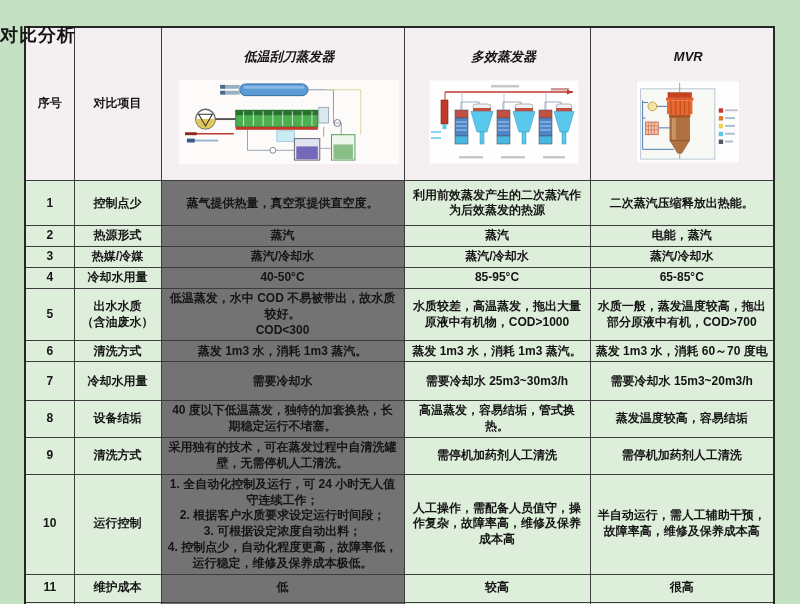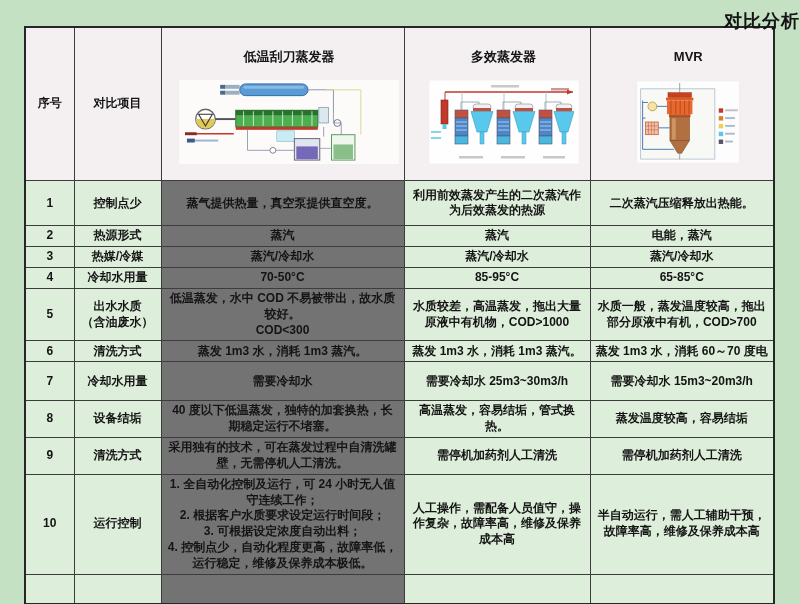--- a/index.html
+++ b/index.html
@@ -4,24 +4,24 @@
 <style>
   * { margin:0; padding:0; box-sizing:border-box; }
   html,body { width:800px; height:604px; overflow:hidden; }
   body {
     background:#c4e1c4;
     font-family:"Liberation Sans","DejaVu Sans",sans-serif;
     color:#141414;
     font-weight:bold;
   }
   .page-title {
-    text-align:right;
+    text-align:left;
     font-size:18px;
     letter-spacing:1px;
-    padding-top:9px;
+    padding-top:23px;
     height:26px;
   }
   table.cmp {
     border-collapse:collapse;
     table-layout:fixed;
     width:749px;
     margin-left:24px;
   }
   .cmp th, .cmp td {
     border:1px solid #3c3c3c;
@@ -33,21 +33,21 @@
     padding:2px 5px;
     white-space:pre-line;
     overflow:hidden;
   }
   .cmp { border:2px solid #262626; }
   
   td.c-green { background:#ddeeda; }
   td.c-beige { background:#737373; }
   th.h-white { background:#f4eff0; }
   
-  th.tech { padding:2px 2px 1px 15px; vertical-align:top; }
+  th.tech { padding:2px 2px 1px 15px; vertical-align:top;font-style:italic; }
   .tech-label { display:block; font-size:13px; padding-top:2px; height:18px; }
   .diag-wrap { display:flex; justify-content:center; align-items:center; height:84px; }
   svg { display:block; }
   .small-cell { font-size:12px; }
 </style>
 </head>
 <body>
 
 <div class="page-title">对比分析</div>
 
@@ -261,21 +261,21 @@
   <tr style="height:18px">
     <td class="c-green"><span>3</span></td>
     <td class="c-green"><span>热媒/冷媒</span></td>
     <td class="c-beige"><span>蒸汽/冷却水</span></td>
     <td class="c-green"><span>蒸汽/冷却水</span></td>
     <td class="c-green"><span>蒸汽/冷却水</span></td>
   </tr>
   <tr style="height:18px">
     <td class="c-green"><span>4</span></td>
     <td class="c-green"><span>冷却水用量</span></td>
-    <td class="c-beige"><span>70-50°C</span></td>
+    <td class="c-beige"><span>40-50°C</span></td>
     <td class="c-green"><span>85-95°C</span></td>
     <td class="c-green"><span>65-85°C</span></td>
   </tr>
   <tr style="height:38px">
     <td class="c-green"><span>5</span></td>
     <td class="c-green"><span>出水水质
 （含油废水）</span></td>
     <td class="c-beige"><span>低温蒸发，水中 COD 不易被带出，故水质较好。
 COD&lt;300</span></td>
     <td class="c-green"><span>水质较差，高温蒸发，拖出大量原液中有机物，COD&gt;1000</span></td>
@@ -312,20 +312,27 @@
   <tr style="height:97px">
     <td class="c-green"><span>10</span></td>
     <td class="c-green"><span>运行控制</span></td>
     <td class="c-beige small-cell"><span>1.  全自动化控制及运行，可 24 小时无人值守连续工作；
 2.  根据客户水质要求设定运行时间段；
 3.  可根据设定浓度自动出料；
 4.  控制点少，自动化程度更高，故障率低，运行稳定，维修及保养成本极低。</span></td>
     <td class="c-green"><span>人工操作，需配备人员值守，操作复杂，故障率高，维修及保养成本高</span></td>
     <td class="c-green"><span>半自动运行，需人工辅助干预，故障率高，维修及保养成本高</span></td>
   </tr>
+  <tr style="height:28px">
+    <td class="c-green"><span>11</span></td>
+    <td class="c-green"><span>维护成本</span></td>
+    <td class="c-beige"><span>低</span></td>
+    <td class="c-green"><span>较高</span></td>
+    <td class="c-green"><span>很高</span></td>
+  </tr>
   <tr style="height:30px">
     <td class="c-green"></td>
     <td class="c-green"></td>
     <td class="c-beige"></td>
     <td class="c-green"></td>
     <td class="c-green"></td>
   </tr>
 
 </tbody>
   </table>

